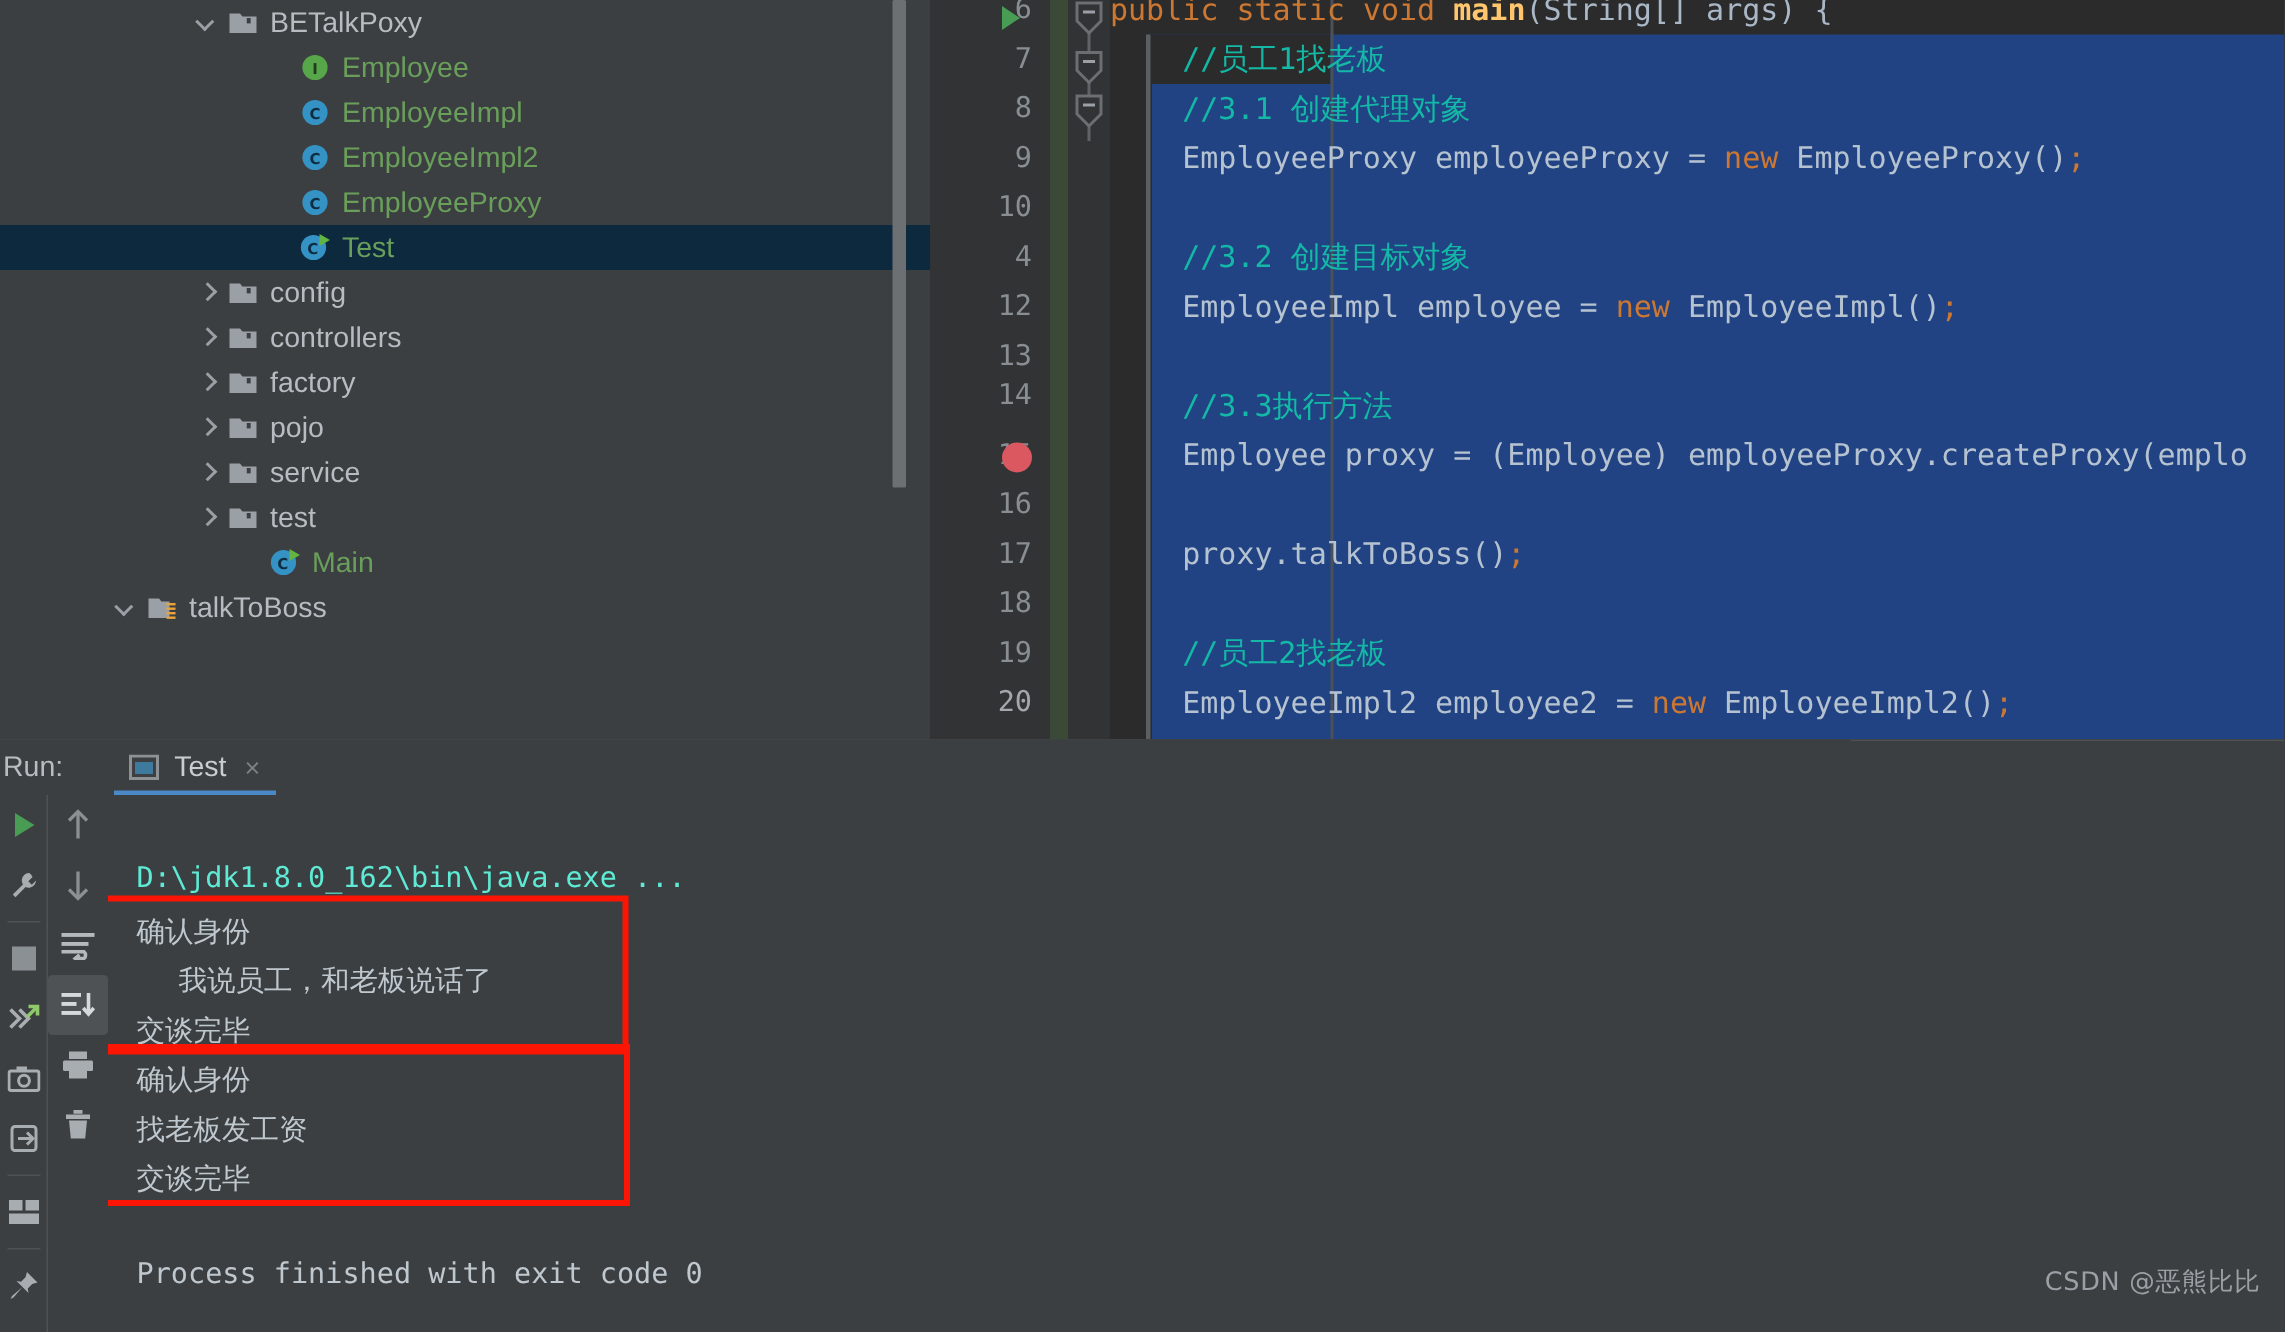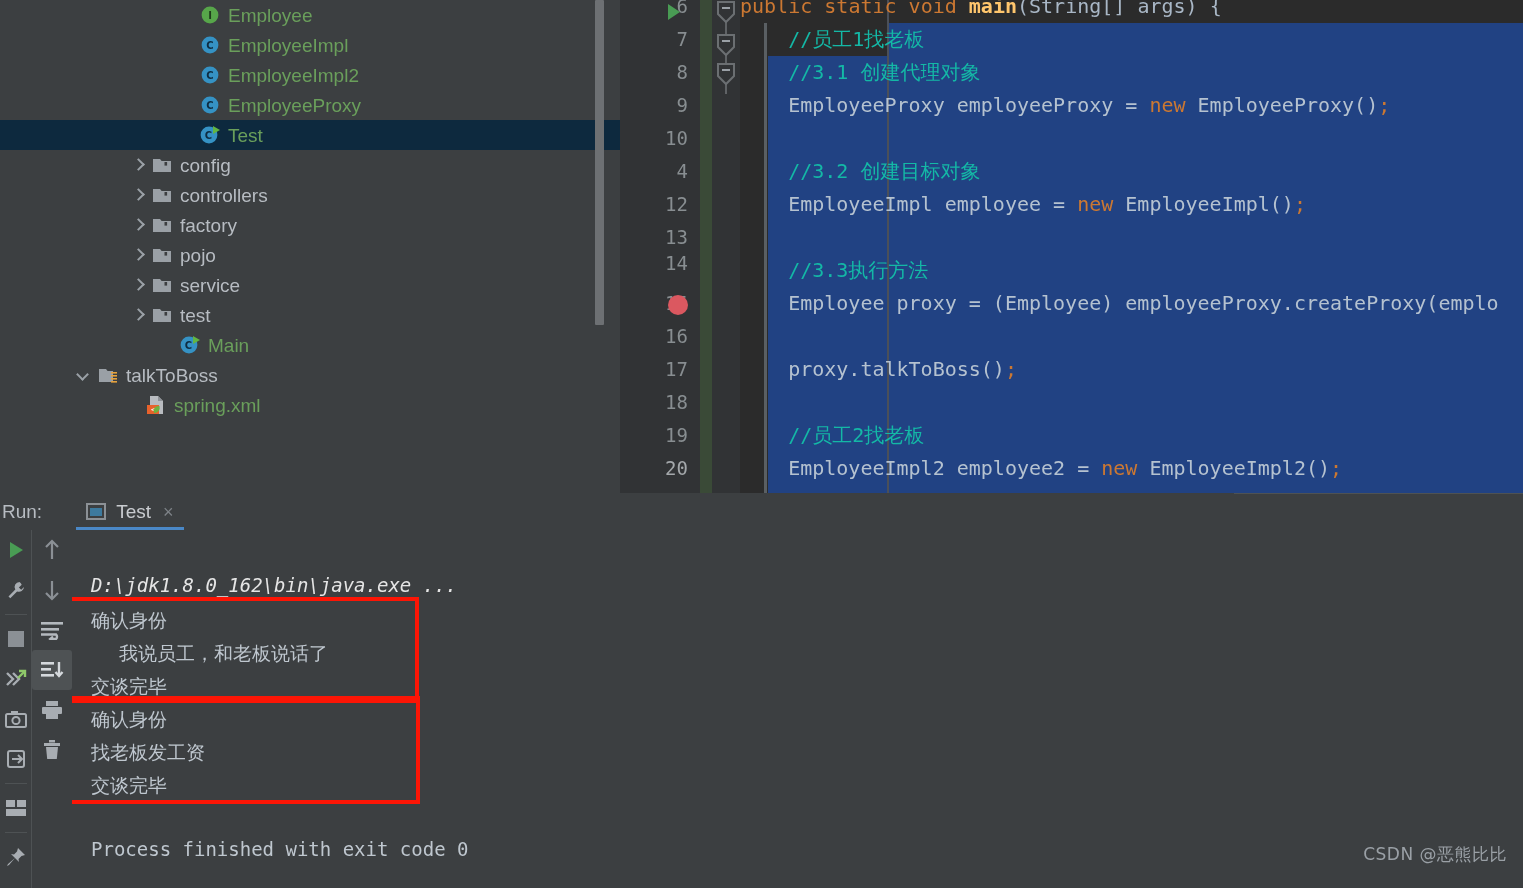--- a/index.html
+++ b/index.html
@@ -157,21 +157,21 @@
 
   #console {
     position: absolute; left: 72px; top: 37px; width: 1451px; height: 358px;
     background: #3c3f41; overflow: hidden;
     font-family: "DejaVu Sans Mono", monospace;
   }
   .console-line {
     position: absolute; left: 19px; font-size: 19px; white-space: pre;
     font-family: "DejaVu Sans Mono", monospace;
   }
-  .console-line.cmd { color: #e5e5e5; font-style: italic; }
+  .console-line.cmd { color: #5eead4; }
   .console-line.cn {
     color: #bfc7cf; font-family: "DejaVu Sans", sans-serif; font-size: 19px;
   }
   .console-line.out { color: #bfc7cf; }
 
   .redbox {
     position: absolute; border: 4px solid #fc1505; background: transparent;
   }
   #watermark {
     position: absolute; right: 16px; bottom: 22px;
@@ -184,20 +184,29 @@
 </style>
 </head>
 <body>
 
 <div id="root">
 
   <div id="top-area">
 
     <div id="project-tree">
       <div id="tree-rows">
+          <div class="tree-row">
+            <span style="display: inline-block; flex: 0 0 auto; width: 130px; height: 1px;"></span>
+            <span class="arrow down"></span>
+            <svg viewBox="0 0 20 20" class="ico">
+              <path d="M1 4 h7 l1.6 2 H19 v11 H1 z" fill="#9aa0a6"></path>
+              <rect x="12.5" y="7" width="2.6" height="3.6" fill="#3c3f41"></rect>
+            </svg>
+            <span class="lbl plain">BETalkPoxy</span>
+          </div>
           <div class="tree-row">
             <span style="display: inline-block; flex: 0 0 auto; width: 178px; height: 1px;"></span>
             <span class="arrow "></span>
             <svg viewBox="0 0 20 20" class="ico">
               <circle cx="10" cy="10" r="8.4" fill="#57a64a"></circle>
               <text x="10" y="14.4" font-size="10" font-weight="bold" fill="#1f3b1c" text-anchor="middle" font-family="DejaVu Sans">I</text>
             </svg>
             <span class="lbl green">Employee</span>
           </div>
           <div class="tree-row">
@@ -305,32 +314,20 @@
             <span style="display: inline-block; flex: 0 0 auto; width: 76px; height: 1px;"></span>
             <span class="arrow down"></span>
             <svg viewBox="0 0 20 20" class="ico">
               <path d="M1 4 h7 l1.6 2 H15 v11 H1 z" fill="#9aa0a6"></path>
               <rect x="13" y="7" width="6" height="1.6" fill="#e8a33d"></rect>
               <rect x="13" y="10" width="6" height="1.6" fill="#e8a33d"></rect>
               <rect x="13" y="13" width="6" height="1.6" fill="#e8a33d"></rect>
               <rect x="13" y="16" width="6" height="1.6" fill="#e8a33d"></rect>
             </svg>
             <span class="lbl plain">talkToBoss</span>
-          </div>
-          <div class="tree-row">
-            <span style="display: inline-block; flex: 0 0 auto; width: 124px; height: 1px;"></span>
-            <span class="arrow "></span>
-            <svg viewBox="0 0 20 20" class="ico">
-              <path d="M4 1 h8 l5 5 v13 H4 z" fill="#b9bcc0"></path>
-              <path d="M12 1 l5 5 h-5 z" fill="#8d9196"></path>
-              <rect x="1" y="10" width="12" height="9" fill="#e8622b"></rect>
-              <text x="4.6" y="17.2" font-size="7.5" fill="#ffffff" font-family="DejaVu Sans">&lt;</text>
-              <path d="M13.5 11 a5.5 5.5 0 0 1 -5.5 7 a5 5 0 0 1 5.5 -7 z" fill="#6db33f"></path>
-            </svg>
-            <span class="lbl green">spring.xml</span>
           </div>
         </div>
       <div id="tree-scroll-track">
         <div id="tree-scrollbar"></div>
       </div>
     </div>
 
     <div id="editor">
       <div id="gutter">
         <div id="gutter-nums">

